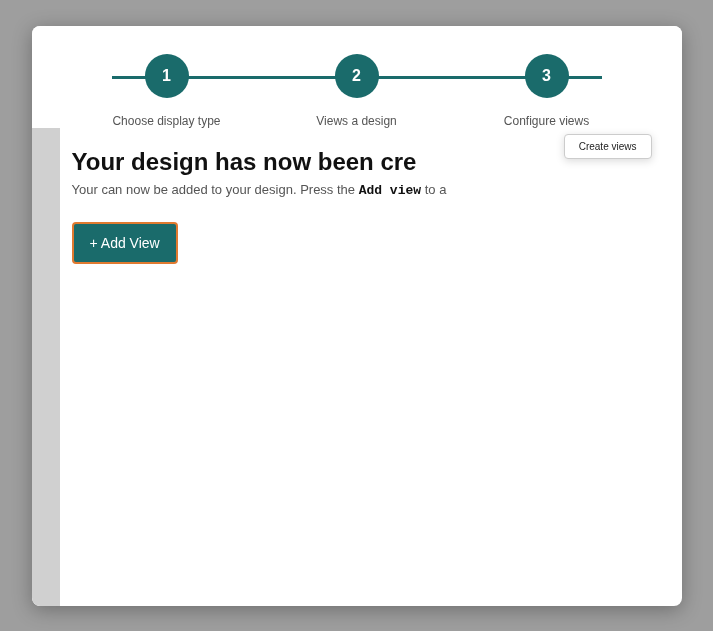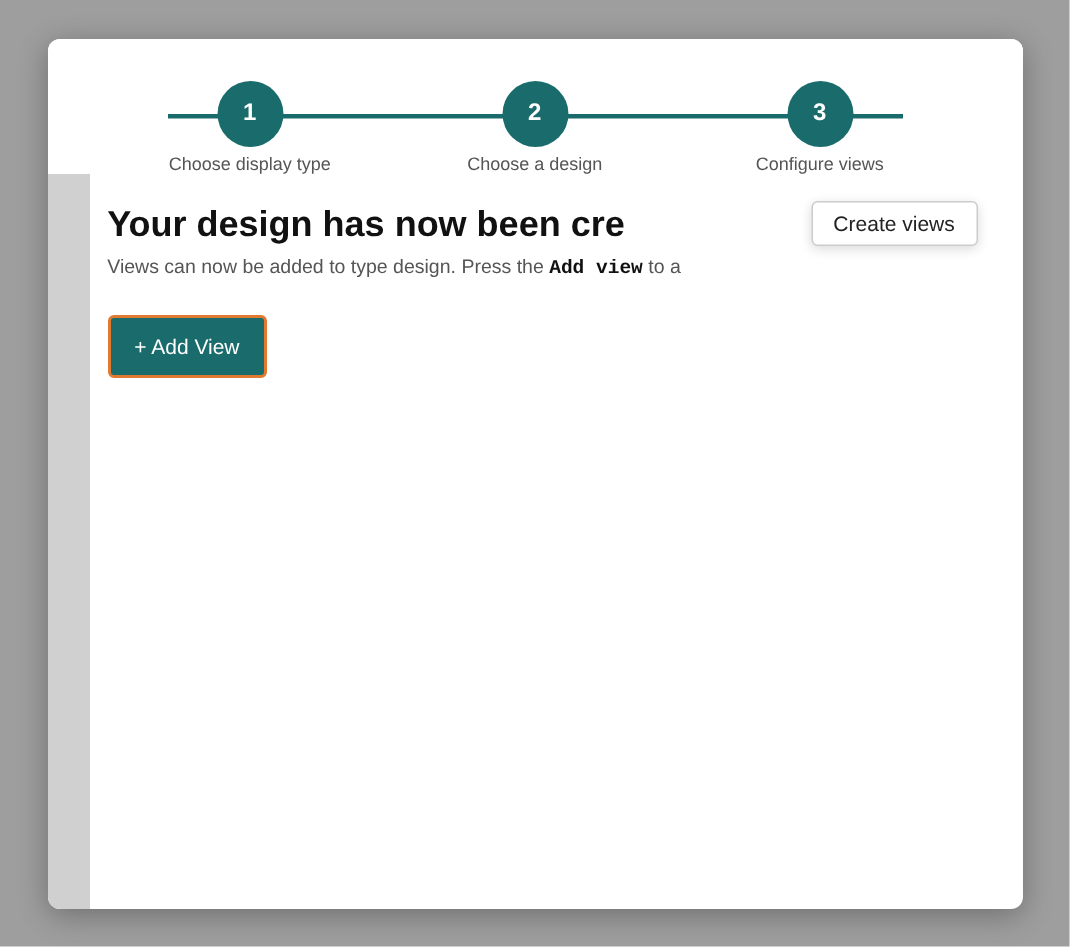--- a/index.html
+++ b/index.html
@@ -66,36 +66,36 @@
       background: #1a6b6b;
       color: #ffffff;
       display: flex;
       align-items: center;
       justify-content: center;
       font-size: 16px;
       font-weight: 600;
     }
 
     .step-label {
-      margin-top: 4px;
+      margin-top: 16px;
       font-size: 12px;
       color: #555;
       white-space: nowrap;
     }
 
     
     .create-views-tooltip {
       position: absolute;
       top: 108px;
       right: 30px;
       background: #ffffff;
       border: 1px solid #ccc;
       border-radius: 4px;
       padding: 6px 14px;
-      font-size: 14px;
+      font-size: 10px;
       font-weight: 500;
       color: #222;
       box-shadow: 0 2px 8px rgba(0,0,0,0.15);
       white-space: nowrap;
       z-index: 10;
     }
 
     
     .content-area {
       flex: 1;
@@ -163,39 +163,39 @@
         <div class="step-circle">
           <span>1</span>
         </div>
         <span class="step-label">Choose display type</span>
       </div>
 
       <div class="step">
         <div class="step-circle">
           <span>2</span>
         </div>
-        <span class="step-label">Choose a design</span>
+        <span class="step-label">Views a design</span>
       </div>
 
       <div class="step">
         <div class="step-circle">
           <span>3</span>
         </div>
         <span class="step-label">Configure views</span>
       </div>
     </div>
   </div>
 
   <div class="create-views-tooltip">
     <span>Create views</span>
   </div>
 
   <div class="content-area">
     <div class="design-title">Your design has now been cre</div>
     <div class="design-subtitle">
-      <span>Views can now be added to type design. Press the </span><strong>Add view</strong><span> to a</span>
+      <span>Your can now be added to your design. Press the </span><strong>Add view</strong><span> to a</span>
     </div>
 
     <button class="add-view-btn">
       <span>+ Add View</span>
     </button>
   </div>
 </div>
 
 </body></html>

